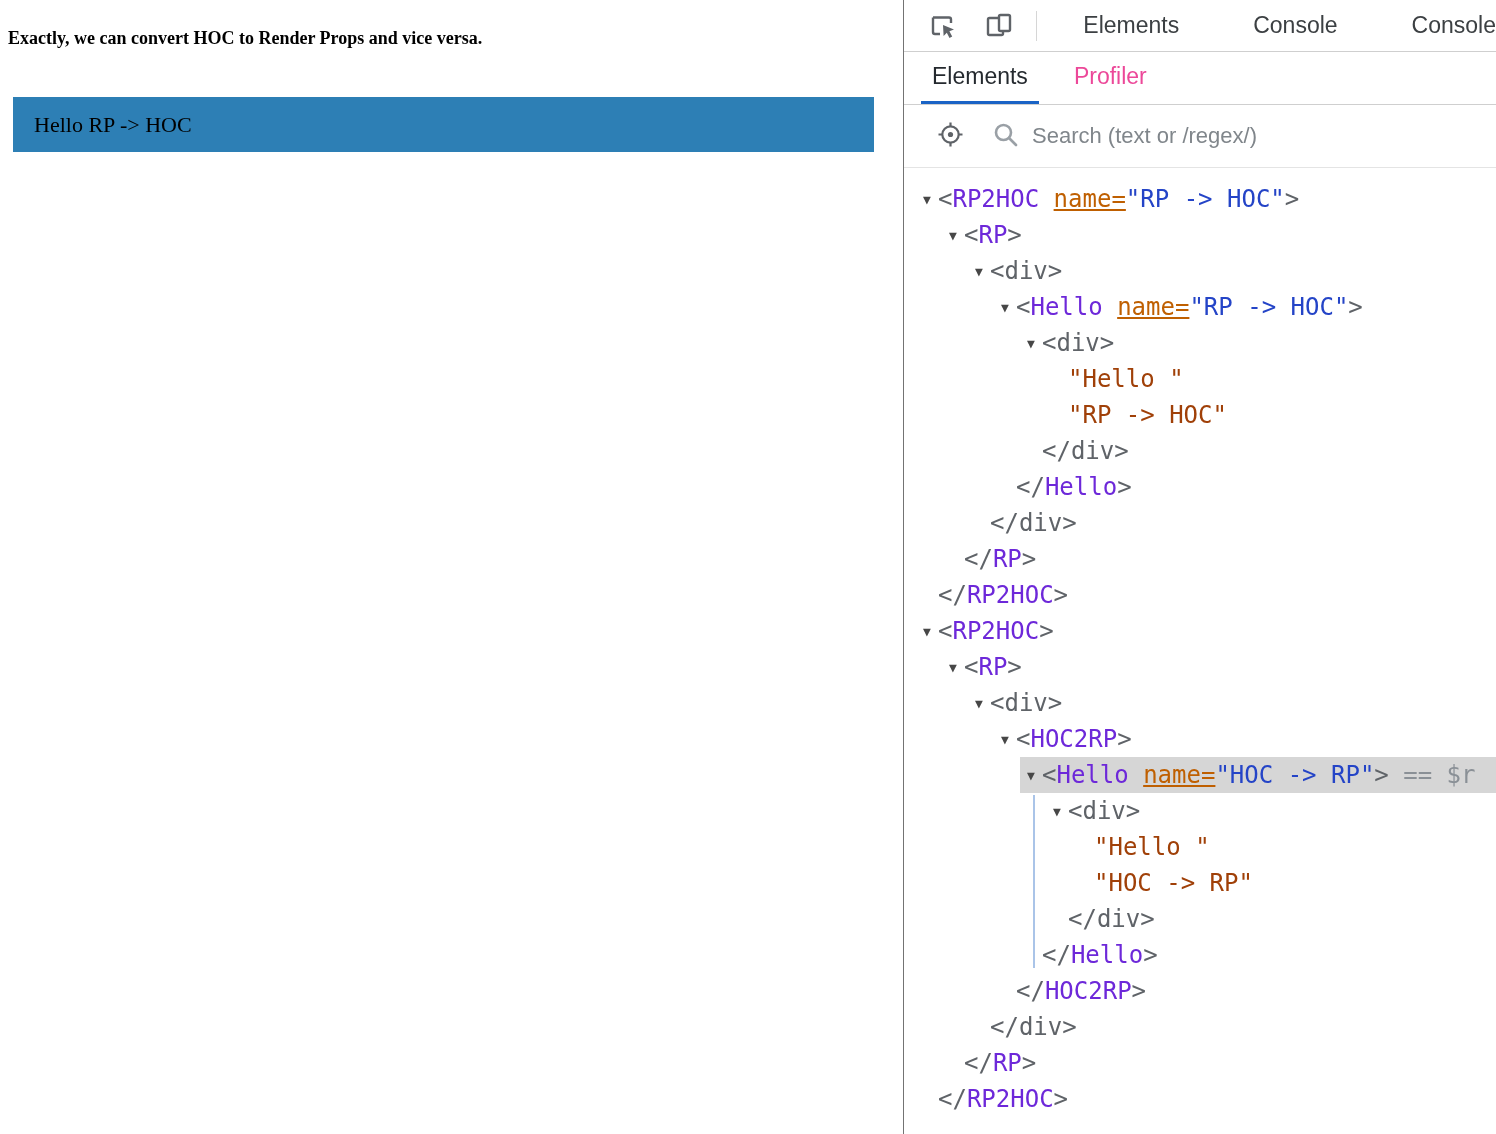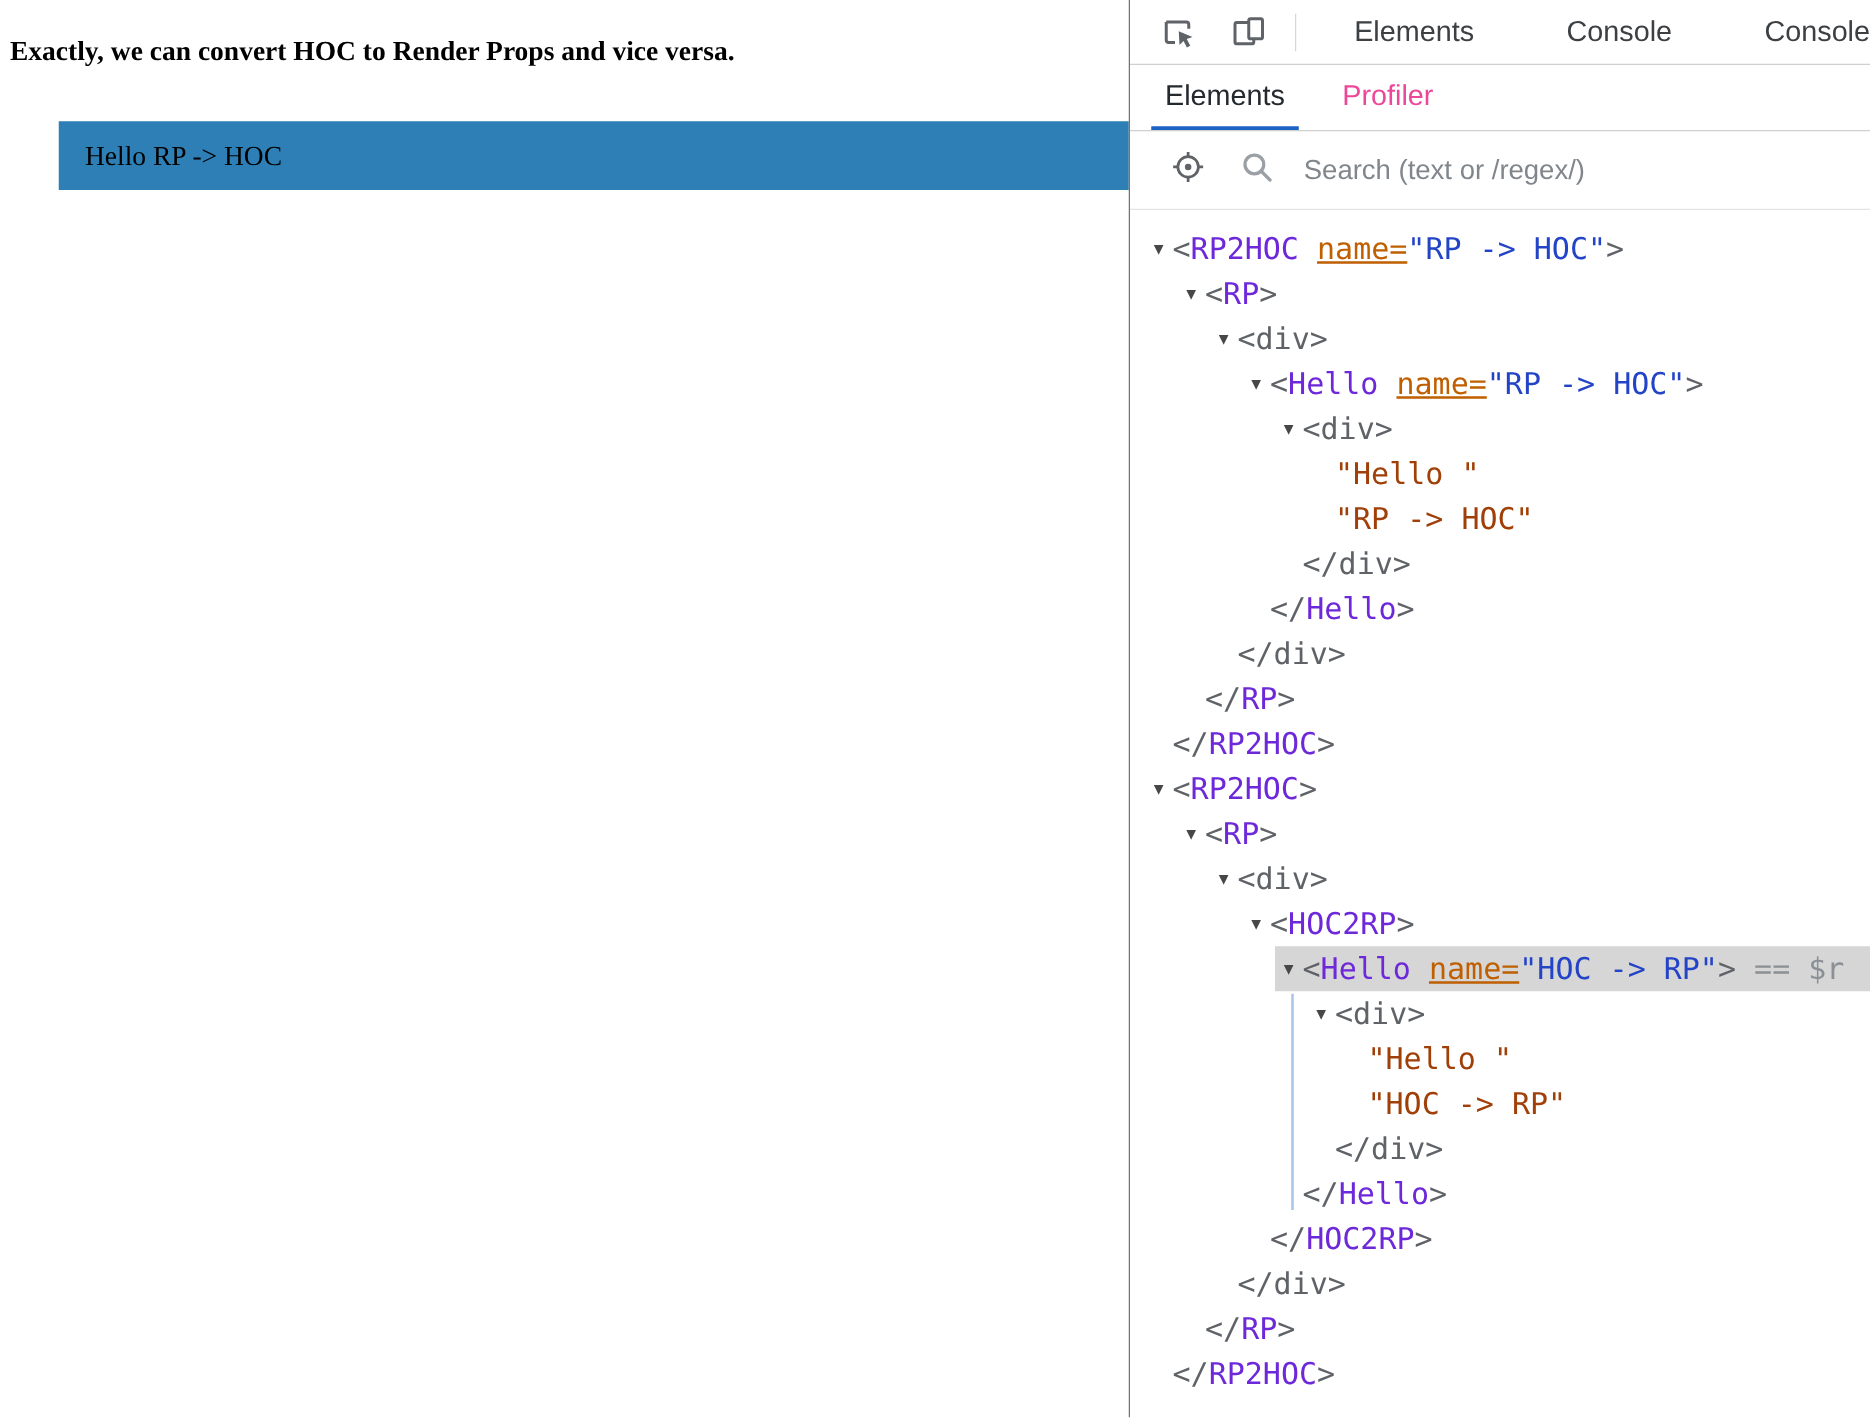--- a/index.html
+++ b/index.html
@@ -5,21 +5,21 @@
   * { box-sizing: border-box; }
   html,body { margin:0; padding:0; }
   body {
     width:1496px; height:1134px; position:relative; overflow:hidden;
     background:#ffffff; font-family:"Liberation Sans", sans-serif;
   }
 
   
   .page { position:absolute; left:0; top:0; width:903px; height:1134px; background:#fff; }
   .page-heading {
-    font-family:"Liberation Serif", serif; font-weight:bold; font-size:22px;
+    font-family:"Liberation Serif", serif; font-weight:bold; font-size:18px;
     color:#000; margin:28px 0 0 8px;
   }
   .hello-box {
     position:absolute; left:13px; width:861px; height:55px;
     background:#2d7fb5; color:#000;
     font-family:"Liberation Serif", serif; font-size:22px;
     display:flex; align-items:center; padding-left:21px;
   }
 
   
@@ -46,21 +46,21 @@
     font-size:23px; color:#ec4899; border-bottom:3px solid transparent;
   }
   .panel-tab.active { color:#24292e; border-bottom-color:#1a63c5; }
 
   .search-row {
     height:63px; display:flex; align-items:center;
     border-bottom:1px solid #e4e4e4;
   }
   .target-icon { margin-left:33px; }
   .mag-icon { margin-left:28px; }
-  .search-placeholder { margin-left:24px; font-size:22px; color:#80868b; }
+  .search-placeholder { margin-left:13px; font-size:22px; color:#80868b; }
 
   
   .tree {
     position:relative; padding-top:13px;
     font-family:"DejaVu Sans Mono", monospace; font-size:24px;
   }
   .row { height:36px; display:flex; align-items:center; white-space:pre; }
   .row.selected { background:#d6d6d6; }
   .arrow {
     width:22px; min-width:22px; font-size:13px; color:#474747;
@@ -77,21 +77,21 @@
   .guide-line {
     position:absolute; left:129px; top:627px; width:2px; height:173px;
     background:#aac4e8;
   }
 </style>
 </head>
 <body>
 
 <div class="page">
   <div class="page-heading">Exactly, we can convert HOC to Render Props and vice versa.</div>
-  <div class="hello-box" style="top:97px;margin-left:34px;">
+  <div class="hello-box" style="top:97px;">
     <span>Hello RP -&gt; HOC</span>
   </div>
 </div>
 
 <div class="devtools">
 
   <div class="dt-toolbar">
     <span class="tb-icon">
       <svg width="30" height="30" viewBox="0 0 30 30" fill="none">
         <path d="M5 6.5 H21 a2 2 0 0 1 2 2 V12 M5 6.5 V21 a2 2 0 0 0 2 2 H12" stroke="#5f6368" stroke-width="2.4" fill="none"></path>

